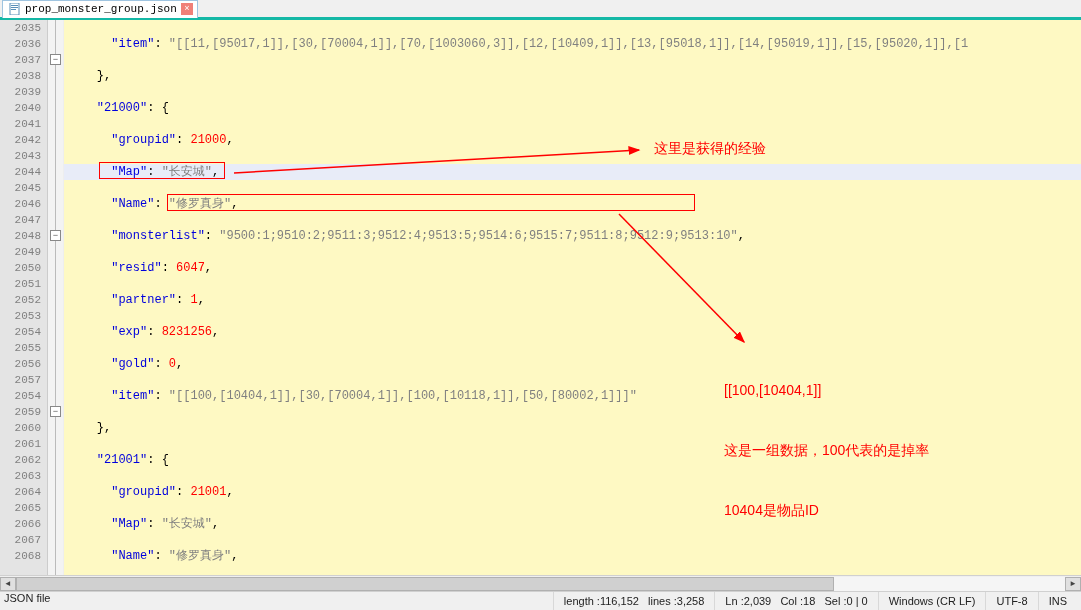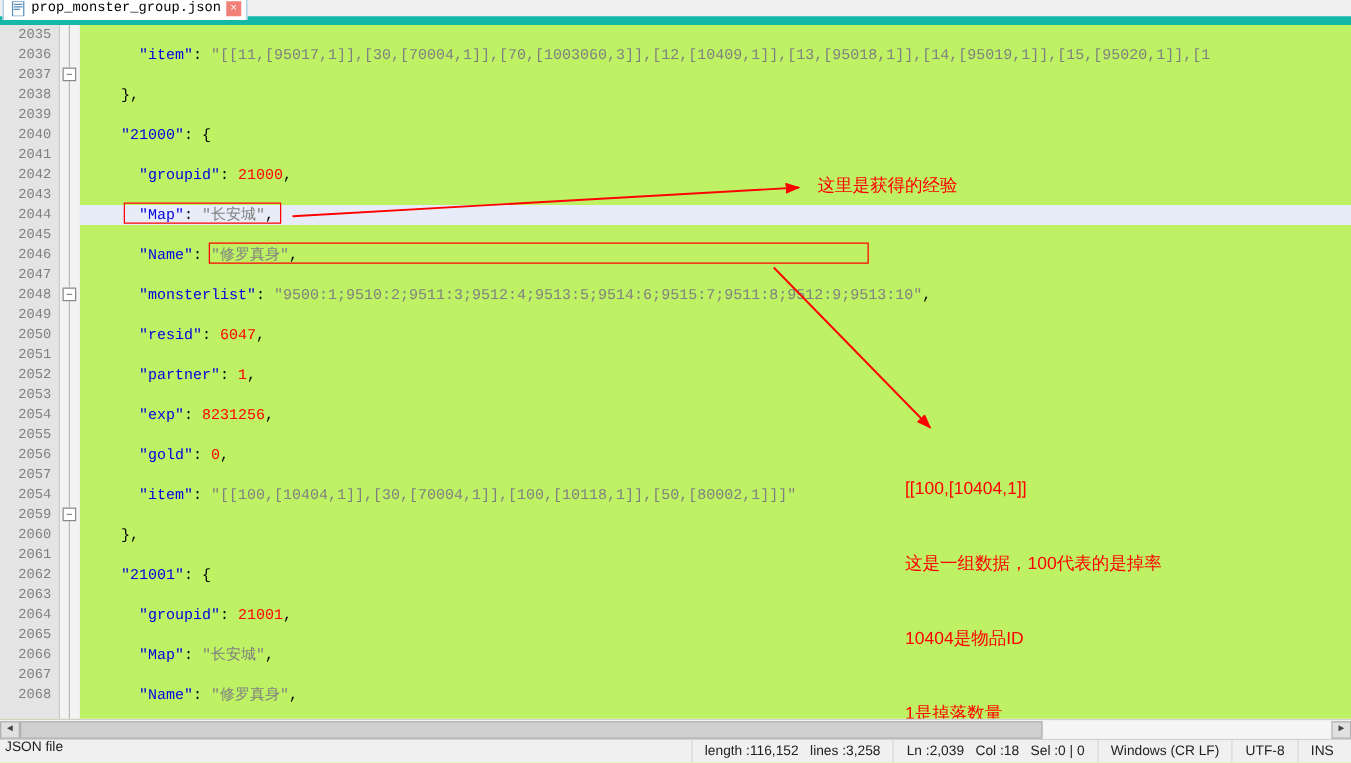--- a/index.html
+++ b/index.html
@@ -1,21 +1,21 @@
 <!DOCTYPE html>
 <html><head>
 <meta charset="utf-8">
 <style>
 * { margin: 0; padding: 0; box-sizing: border-box; }
 body { font-family: Consolas, "Courier New", monospace; font-size: 12px; background: #fff; overflow: hidden; width: 1081px; height: 610px; position: relative; }
-.tabbar { height: 20px; background: #f0f0f0; border-bottom: 7px solid #14b8a6; display: flex; align-items: center; padding-left: 2px; }
+.tabbar { height: 20px; background: #f0f0f0; border-bottom: 3px solid #14b8a6; display: flex; align-items: center; padding-left: 2px; }
 .tab { background: #fff; border: 1px solid #9fc4e0; border-bottom: none; padding: 1px 4px 1px 6px; font-size: 11px; display: flex; align-items: center; gap: 4px; height: 18px; }
 .tab-icon { width: 12px; height: 12px; display: inline-block; }
 .tab-close { width: 12px; height: 12px; background: #f08078; color: #fff; display: flex; align-items: center; justify-content: center; font-size: 9px; line-height: 1; cursor: pointer; }
-.editor-wrap { position: relative; height: 555px; overflow: hidden; background: #bef264; display: flex; }
+.editor-wrap { position: relative; height: 555px; overflow: hidden; background: #fef9c3; display: flex; }
 .lineno-col { width: 48px; background: #e4e4e4; color: #808080; text-align: right; padding-right: 6px; font-size: 11px; line-height: 16px; border-right: 1px solid #ccc; }
 .fold-col { width: 16px; background: #f3f3f3; border-right: 1px solid #eee; position: relative; }
 .fold-box { position: absolute; left: 2px; width: 11px; height: 11px; border: 1px solid #888; background: #fff; display: flex; align-items: center; justify-content: center; font-size: 9px; color: #555; cursor: pointer; }
 .fold-line { position: absolute; left: 7px; width: 1px; background: #bbb; }
 .code-col { flex: 1; line-height: 16px; position: relative; white-space: pre; overflow: hidden; }
 .code-line { height: 16px; position: relative; padding-left: 4px; }
 .hl-line { background: #e8ecf8; }
 .p { color: #000; }
 .num { color: #ff0000; }
 .str-gray { color: #808080; }
@@ -152,21 +152,20 @@
         </defs>
       <line x1="5" y1="2" x2="130" y2="130" stroke="#ff0000" stroke-width="1.5" marker-end="url(#ah2)"></line>
     </svg>
 
     <div class="anno" style="left:590px; top:120px;">这里是获得的经验</div>
 
     <div class="anno" style="left:660px; top:320px; line-height:20px;">
       <div>[[100,[10404,1]]</div>
       <div>这是一组数据，100代表的是掉率</div>
       <div>10404是物品ID</div>
-      <div>1是掉落数量</div>
       
       
     </div>
   </div>
 </div>
 
 <div class="hscroll">
   <div class="hscroll-btn">◄</div>
   <div class="hscroll-track">
     <div class="hscroll-thumb"></div>

